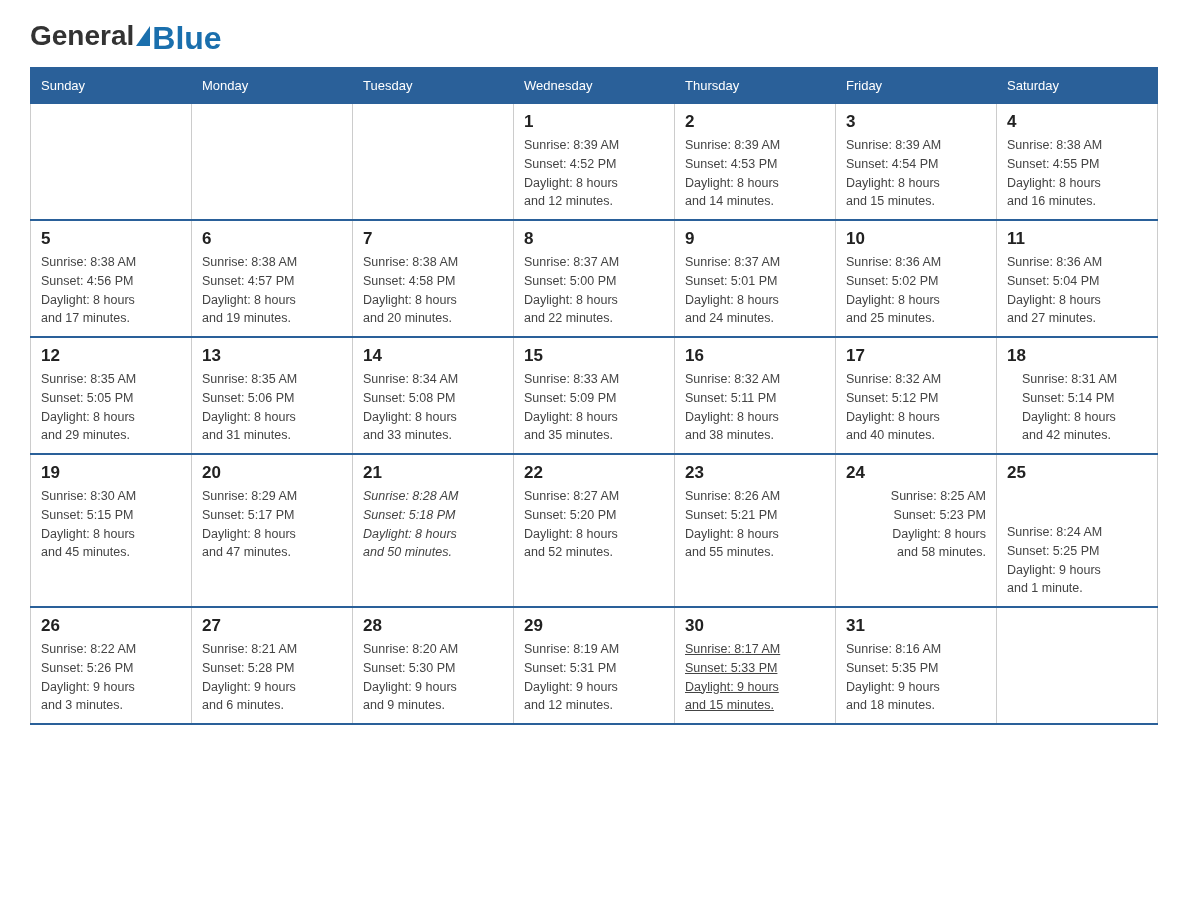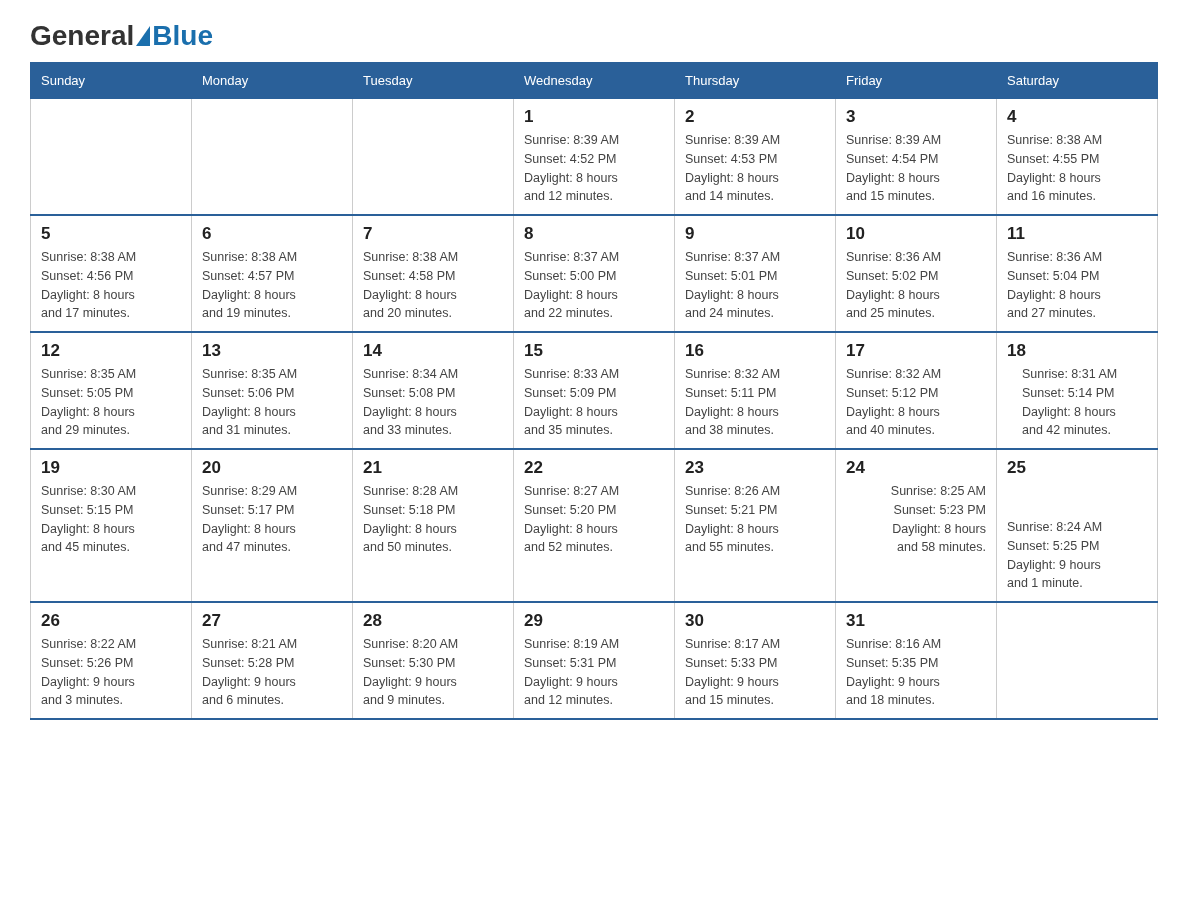--- a/index.html
+++ b/index.html
@@ -32,21 +32,21 @@
       display: inline-block;
       width: 0; height: 0;
       border-left: 14px solid transparent;
       border-right: 0px solid transparent;
       border-bottom: 20px solid #1a6fad;
       margin: 0 2px;
       vertical-align: middle;
     }
     .logo-blue {
       color: #1a6fad;
-      font-size: 28px;
+      font-size: 32px;
       font-weight: bold;
     }
     .title-block {
       text-align: right;
     }
     .month-title {
       font-size: 52px;
       font-weight: normal;
       color: #222;
       line-height: 1.1;
@@ -274,21 +274,21 @@
         </td>
         <td>
           <span class="day-number">20</span>
           <div class="day-info" style="white-space: pre-line;">Sunrise: 8:29 AM
 Sunset: 5:17 PM
 Daylight: 8 hours
 and 47 minutes.</div>
         </td>
         <td>
           <span class="day-number">21</span>
-          <div class="day-info" style="white-space: pre-line;">Sunrise: 8:28 AM
+          <div class="day-info" style="white-space: pre-line; font-style: italic;">Sunrise: 8:28 AM
 Sunset: 5:18 PM
 Daylight: 8 hours
 and 50 minutes.</div>
         </td>
         <td>
           <span class="day-number">22</span>
           <div class="day-info" style="white-space: pre-line;">Sunrise: 8:27 AM
 Sunset: 5:20 PM
 Daylight: 8 hours
 and 52 minutes.</div>
@@ -339,21 +339,21 @@
         </td>
         <td>
           <span class="day-number">29</span>
           <div class="day-info" style="white-space: pre-line;">Sunrise: 8:19 AM
 Sunset: 5:31 PM
 Daylight: 9 hours
 and 12 minutes.</div>
         </td>
         <td>
           <span class="day-number">30</span>
-          <div class="day-info" style="white-space: pre-line;">Sunrise: 8:17 AM
+          <div class="day-info" style="white-space: pre-line; text-decoration: underline;">Sunrise: 8:17 AM
 Sunset: 5:33 PM
 Daylight: 9 hours
 and 15 minutes.</div>
         </td>
         <td>
           <span class="day-number">31</span>
           <div class="day-info" style="white-space: pre-line;">Sunrise: 8:16 AM
 Sunset: 5:35 PM
 Daylight: 9 hours
 and 18 minutes.</div>

